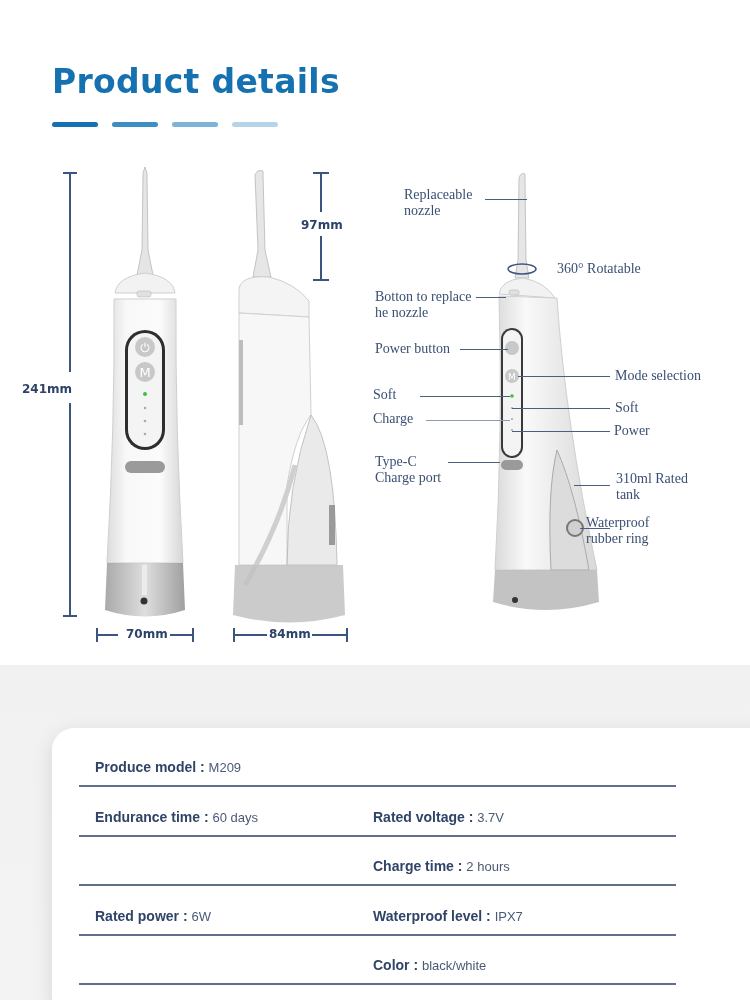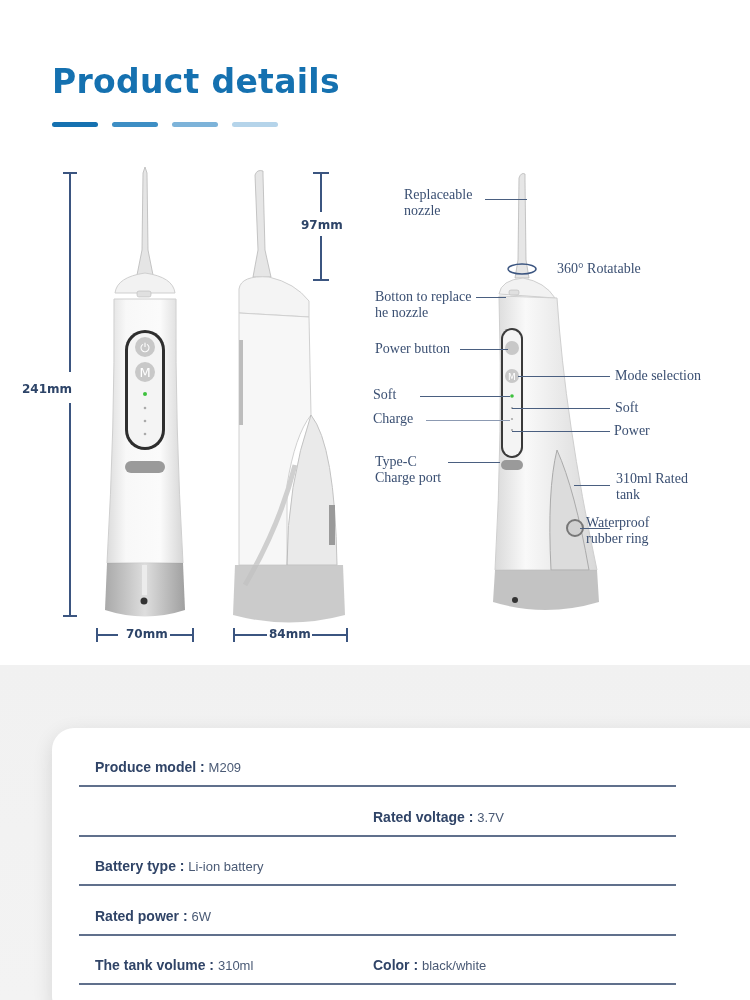--- a/index.html
+++ b/index.html
@@ -176,35 +176,38 @@
 <div class="lead" style="left:580px;top:528px;width:30px;"></div>
 
 <div class="band"></div>
 <div class="card">
 
   <div class="row" style="left:43px;top:31px;">
     <b>Produce model :</b> <span class="v">M209</span>
   </div>
   <div class="rule" style="top:57px;"></div>
 
+  <div class="row" style="left:43px;top:81px;">
+    <b>Endurance time :</b> <span class="v">60 days</span>
+  </div>
   <div class="row" style="left:321px;top:81px;">
     <b>Rated voltage :</b> <span class="v">3.7V</span>
   </div>
   <div class="rule" style="top:107px;"></div>
 
-  <div class="row" style="left:43px;top:130px;">
-    <b>Battery type :</b> <span class="v">Li-ion battery</span>
+  <div class="row" style="left:321px;top:130px;">
+    <b>Charge time :</b> <span class="v">2 hours</span>
   </div>
   <div class="rule" style="top:156px;"></div>
 
   <div class="row" style="left:43px;top:180px;">
     <b>Rated power :</b> <span class="v">6W</span>
   </div>
+  <div class="row" style="left:321px;top:180px;">
+    <b>Waterproof level :</b> <span class="v">IPX7</span>
+  </div>
   <div class="rule" style="top:206px;"></div>
 
-  <div class="row" style="left:43px;top:229px;">
-    <b>The tank volume :</b> <span class="v">310ml</span>
-  </div>
   <div class="row" style="left:321px;top:229px;">
     <b>Color :</b> <span class="v">black/white</span>
   </div>
   <div class="rule" style="top:255px;"></div>
 </div>
 
 </body></html>

